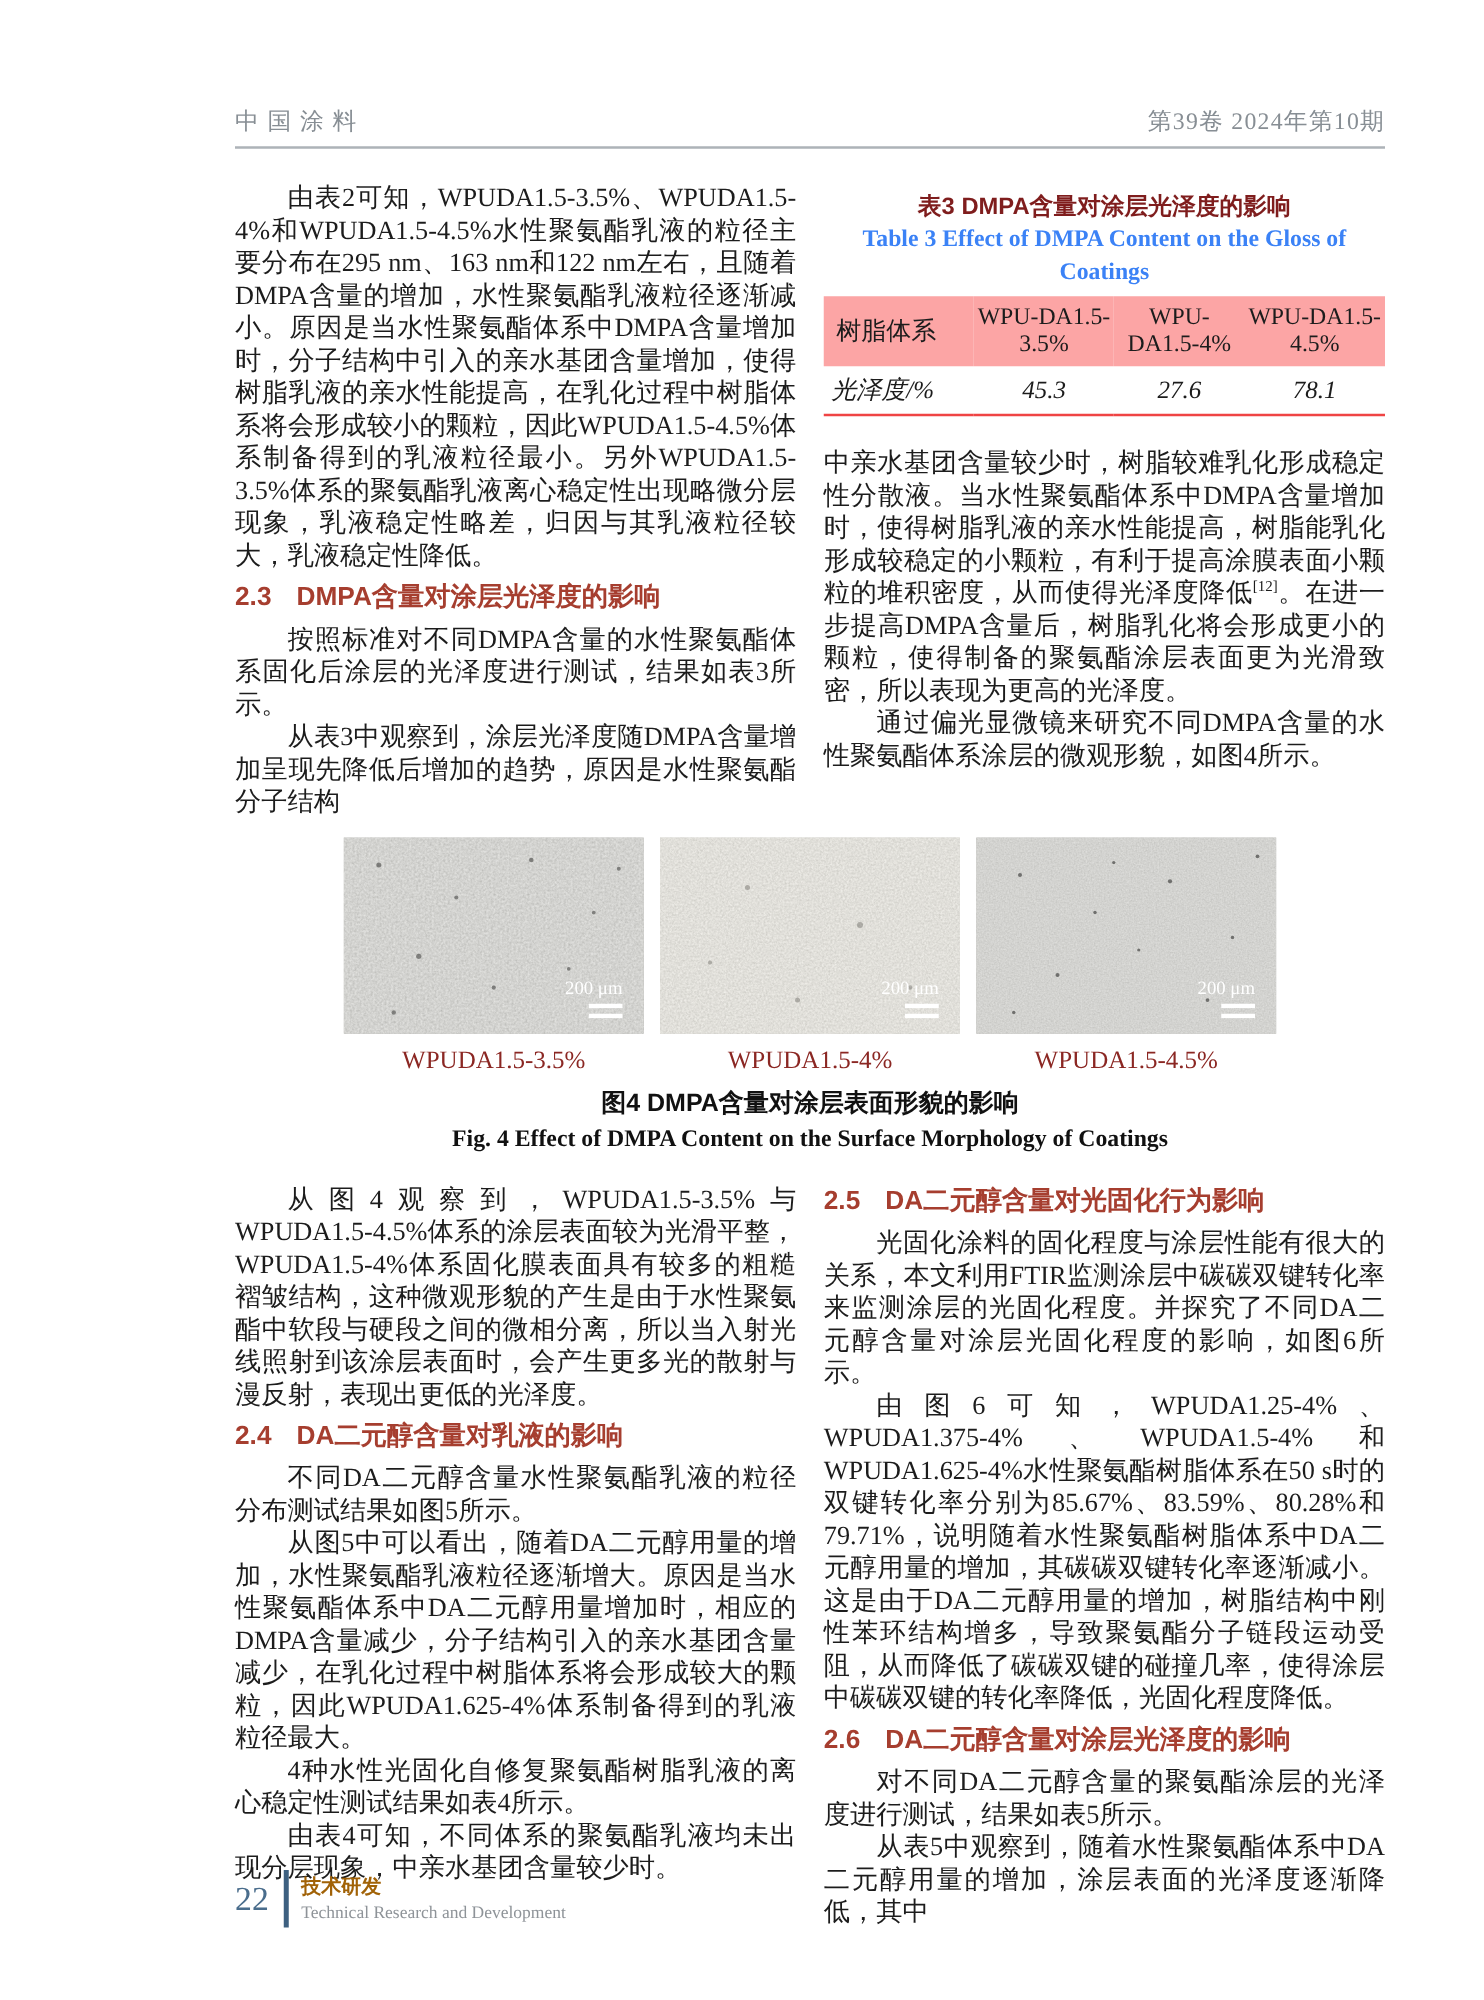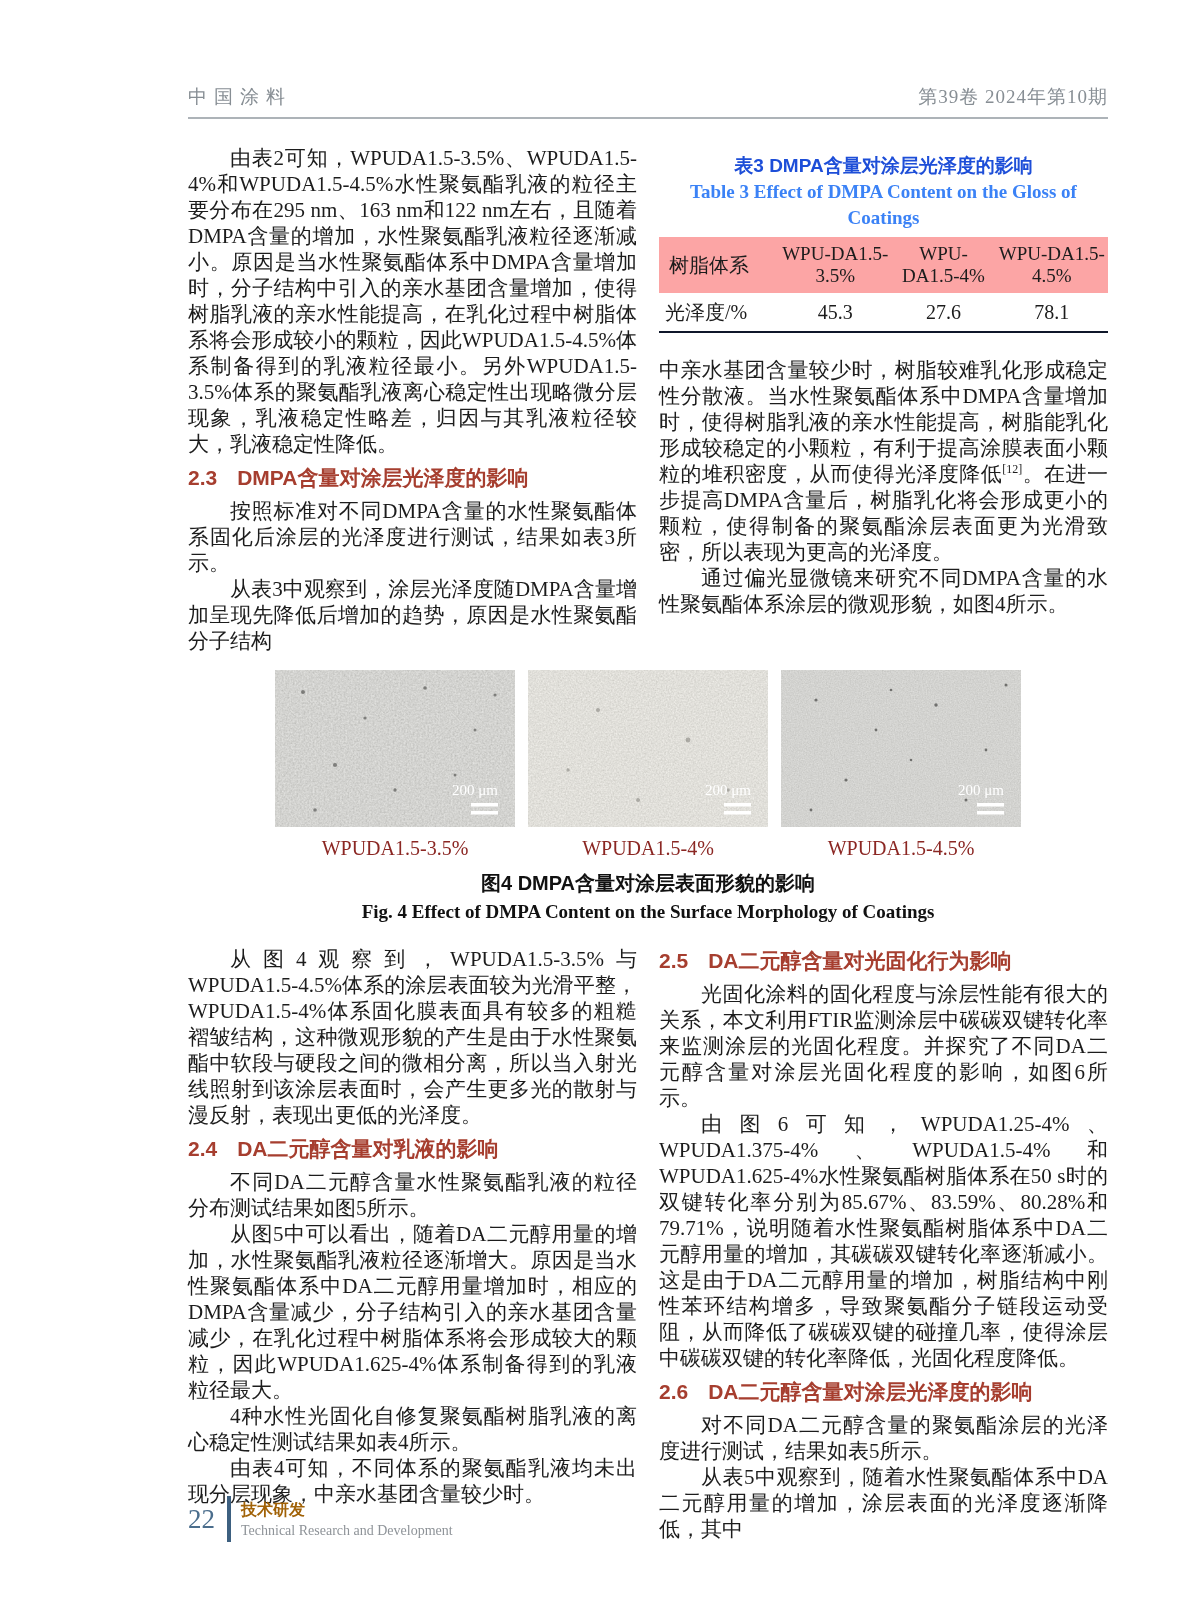--- a/index.html
+++ b/index.html
@@ -33,35 +33,36 @@
     display:flex;gap:20px;align-items:baseline;
     margin:6px 0 5px 0;
     font-family:"Liberation Sans","DejaVu Sans",sans-serif;
     font-weight:bold;font-size:21px;line-height:30px;
     color:#a63e2f;
   }
   
   .tbl-wrap{margin-top:8px;}
   .tbl-title-cn{
     text-align:center;font-family:"Liberation Sans","DejaVu Sans",sans-serif;
-    font-weight:bold;font-size:19px;line-height:26px;color:#1d4ed8;
+    font-weight:bold;font-size:19px;line-height:26px;color:#7f1d1d;
   }
   .tbl-title-en{
     text-align:center;font-weight:bold;font-size:19px;line-height:26px;color:#3b82f6;
   }
   table.t3{width:100%;border-collapse:collapse;margin-top:6px;}
   table.t3 thead tr{background:#fca5a5;}
   table.t3 th{
     font-weight:normal;font-size:19px;line-height:22px;
     padding:6px 2px;text-align:center;vertical-align:middle;
   }
   table.t3 th.rowlab{text-align:left;padding-left:10px;width:108px;font-size:20px;}
   table.t3 td{
     font-size:20px;line-height:24px;padding:7px 2px;text-align:center;
-    border-bottom:2px solid #0f172a;
+    border-bottom:2px solid #ef4444;
+    font-style:italic;
   }
   table.t3 td.rowlab{text-align:left;padding-left:6px;}
   
   .fig{margin-top:16px;}
   .fig-row{display:flex;gap:13px;justify-content:center;}
   .fig-row svg{display:block;}
   .fig-labels{display:flex;gap:13px;justify-content:center;margin-top:10px;}
   .fig-label{
     width:240px;text-align:center;font-size:20px;color:#8b2723;
   }

